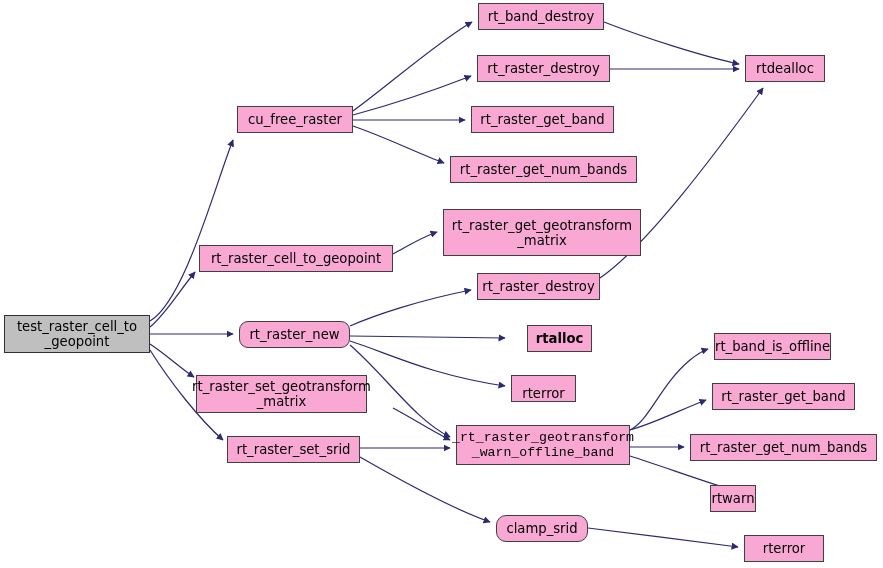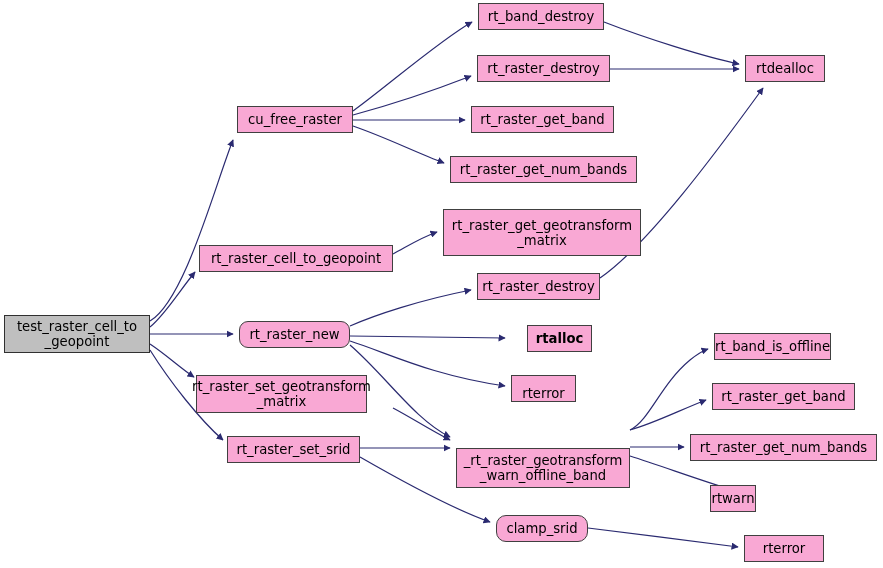--- a/index.html
+++ b/index.html
@@ -83,21 +83,21 @@
       <div class="node" style="left: 199px; top: 245px; width: 194px; height: 27px; text-align: right;"><span class="label">rt_raster_cell_to_geopoint</span></div>
       <div class="node" style="left: 443px; top: 209px; width: 198px; height: 47px;"><span class="label">rt_raster_get_geotransform
 _matrix</span></div>
       <div class="node" style="left: 477px; top: 273px; width: 123px; height: 27px;"><span class="label">rt_raster_destroy</span></div>
       <div class="node" style="left: 239px; top: 321px; width: 111px; height: 27px; border-radius: 9px;"><span class="label">rt_raster_new</span></div>
       <div class="node" style="left: 527px; top: 325px; width: 65px; height: 27px; font-weight: bold;"><span class="label">rtalloc</span></div>
       <div class="node" style="left: 511px; top: 375px; width: 65px; height: 27px; align-items: flex-end;"><span class="label">rterror</span></div>
       <div class="node" style="left: 196px; top: 375px; width: 171px; height: 38px;"><span class="label">rt_raster_set_geotransform
 _matrix</span></div>
       <div class="node" style="left: 227px; top: 436px; width: 133px; height: 27px;"><span class="label">rt_raster_set_srid</span></div>
-      <div class="node" style="left: 456px; top: 448px; width: 174px; height: 40px;"><span class="label">_rt_raster_geotransform
+      <div class="node" style="left: 456px; top: 425px; width: 174px; height: 40px; font-family: Liberation Mono, monospace;"><span class="label">_rt_raster_geotransform
 _warn_offline_band</span></div>
       <div class="node" style="left: 714px; top: 333px; width: 117px; height: 27px;"><span class="label">rt_band_is_offline</span></div>
       <div class="node" style="left: 712px; top: 383px; width: 143px; height: 27px;"><span class="label">rt_raster_get_band</span></div>
       <div class="node" style="left: 690px; top: 434px; width: 187px; height: 27px;"><span class="label">rt_raster_get_num_bands</span></div>
       <div class="node" style="left: 710px; top: 485px; width: 46px; height: 27px;"><span class="label">rtwarn</span></div>
       <div class="node" style="left: 496px; top: 515px; width: 92px; height: 27px; border-radius: 10px;"><span class="label">clamp_srid</span></div>
       <div class="node" style="left: 744px; top: 535px; width: 80px; height: 27px;"><span class="label">rterror</span></div>
     </div>
 </div>
 

